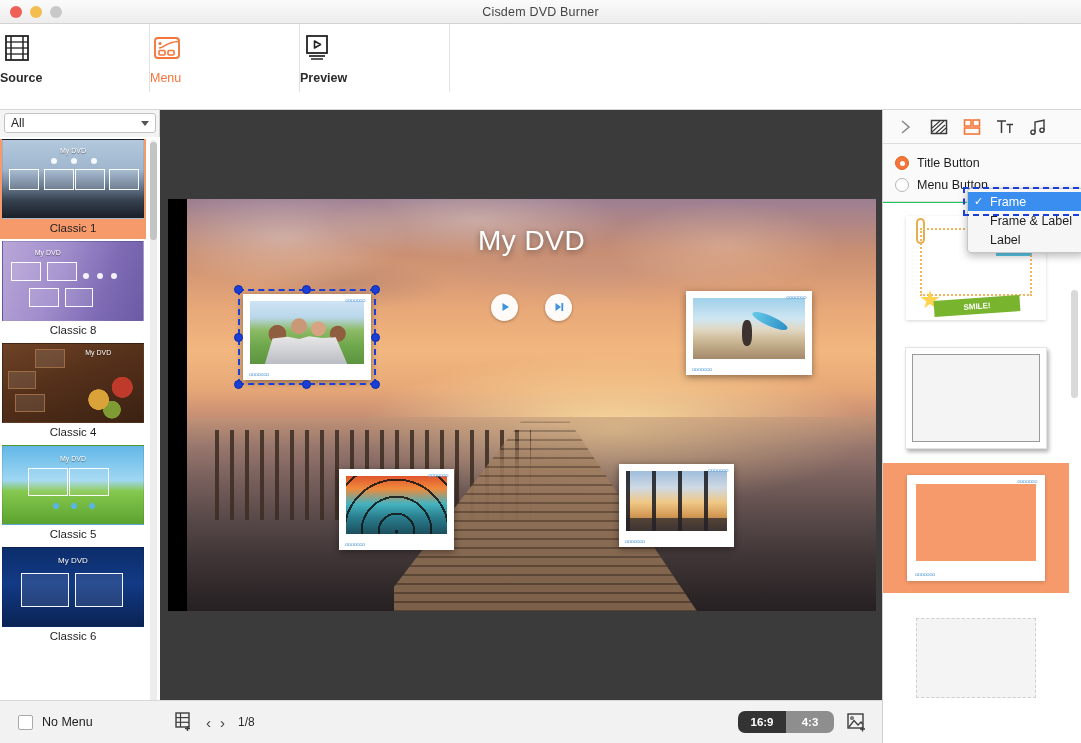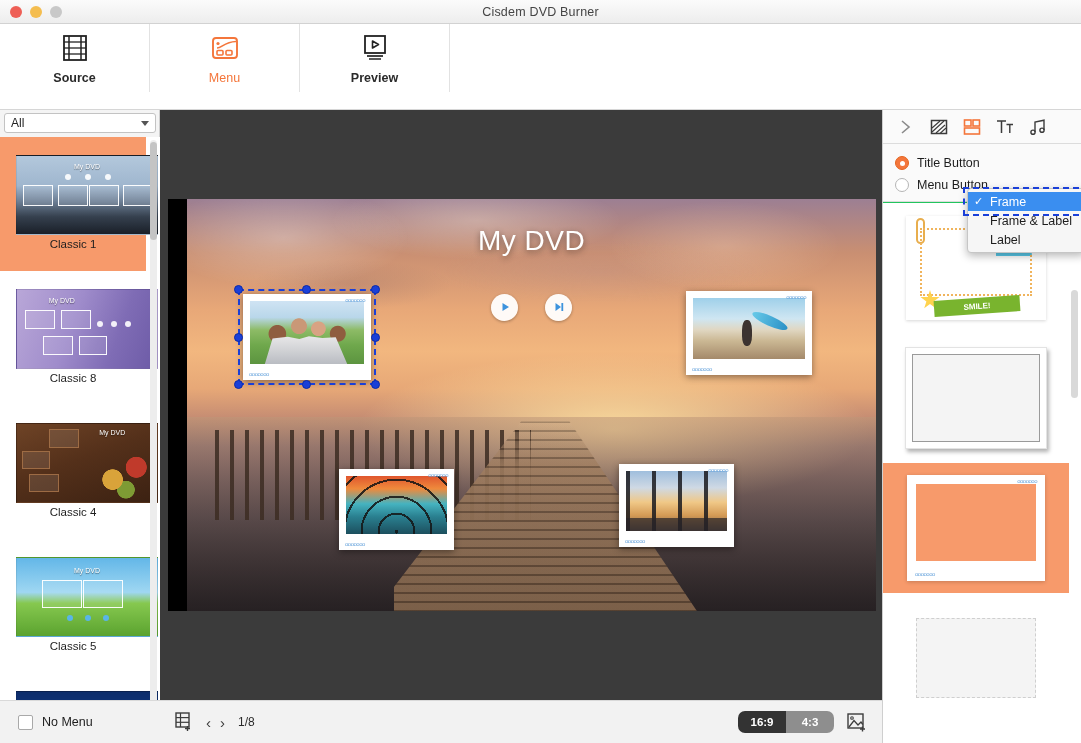--- a/index.html
+++ b/index.html
@@ -38,21 +38,21 @@
   .toolbar {
     position: absolute; top: 24px; left: 0;
     width: 1081px; height: 86px;
     background: #ffffff;
     display: flex;
     border-bottom: 1px solid #d6d6d6;
   }
   .tb-item {
     width: 150px; height: 68px;
     display: flex; flex-direction: column;
-    align-items: center; justify-content: center;
+    align-items: flex-start; justify-content: center;
     gap: 7px;
     border-right: 1px solid #e2e2e2;
     cursor: default;
   }
   .tb-item .tb-label { font-size: 12.5px; color: #2b2b2b; font-weight: bold; }
   .tb-item.active .tb-label { color: #f4763b; font-weight: normal; }
   .tb-icon { width: 34px; height: 32px; display: block; }
   .tb-spacer { flex: 1; }
 
   
@@ -79,21 +79,21 @@
     border-top: 5px solid #555;
   }
   .tmpl-list {
     position: absolute; top: 27px; left: 0;
     width: 160px; height: 673px;
     overflow: hidden;
     background: #ffffff;
   }
   .tmpl {
     width: 146px;
-    padding: 16px;
+    padding: 0;
     background: #ffffff;
   }
   .tmpl.selected { background: #f79a6b; }
   .thumb {
     width: 142px; height: 80px;
     margin: 2px auto 0;
     position: relative;
     overflow: hidden;
     border: 1px solid rgba(0,0,0,.08);
   }

